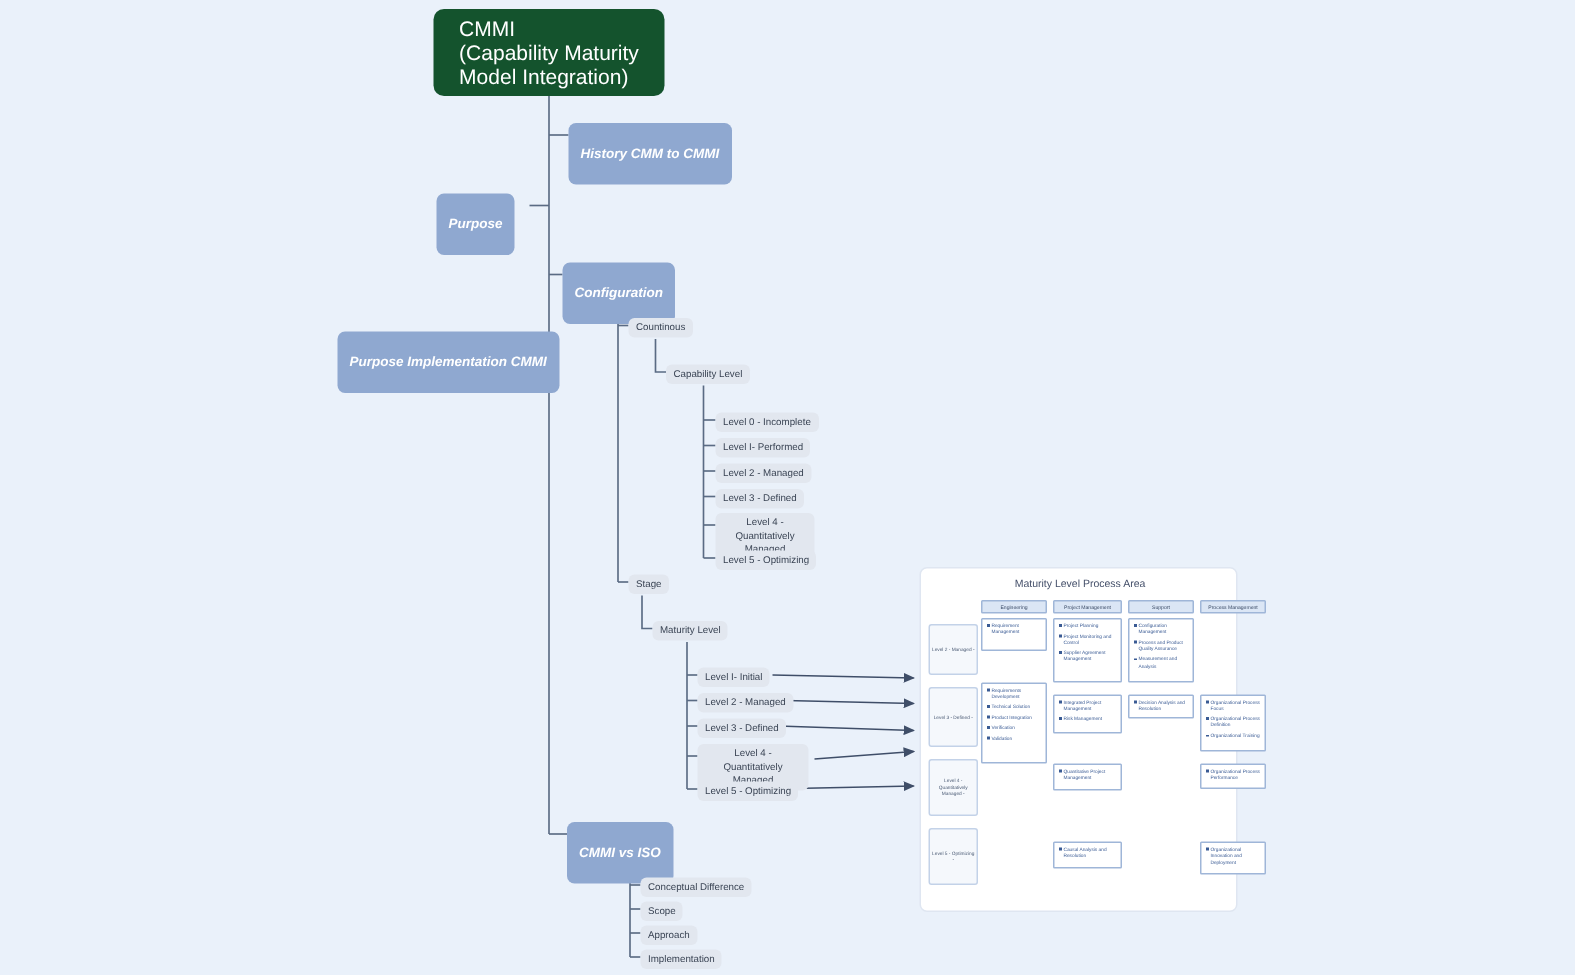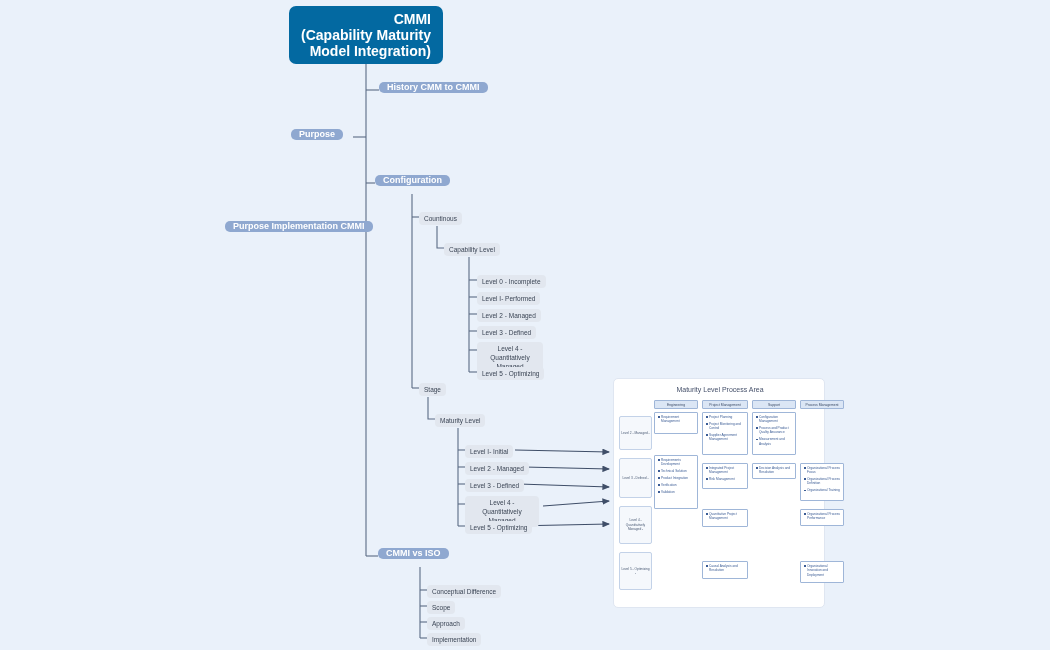--- a/index.html
+++ b/index.html
@@ -10,30 +10,30 @@
     overflow:hidden;
     position:relative;
   }
   #canvas{position:absolute;left:0;top:0;width:1050px;height:650px;}
   svg.lines{position:absolute;left:0;top:0;width:1050px;height:650px;pointer-events:none;}
 
   .node{position:absolute;box-sizing:border-box;}
 
   
   .root{
-    background:#0369a1;color:#ffffff;border-radius:7px;
-    font-size:14px;font-weight:bold;line-height:16px;
-    text-align:right;padding:9px 10px;
+    background:#14532d;color:#ffffff;border-radius:7px;
+    font-size:14px;font-weight:normal;line-height:16px;
+    text-align:left;padding:9px 10px;
   }
 
   
   .pill{
     background:#8fa8d0;color:#ffffff;border-radius:5px;
     font-size:9px;font-weight:bold;line-height:11px;
-    padding:0 8px;white-space:nowrap;
+    padding:15px 8px;white-space:nowrap;font-style:italic;
   }
 
   
   .chip{
     background:#e2e7ef;color:#3a4454;border-radius:4px;
     font-size:6.5px;line-height:9px;
     padding:2px 5px;white-space:nowrap;
   }
   .chip.wrap{white-space:normal;text-align:center;width:66px;line-height:9px;}
 

